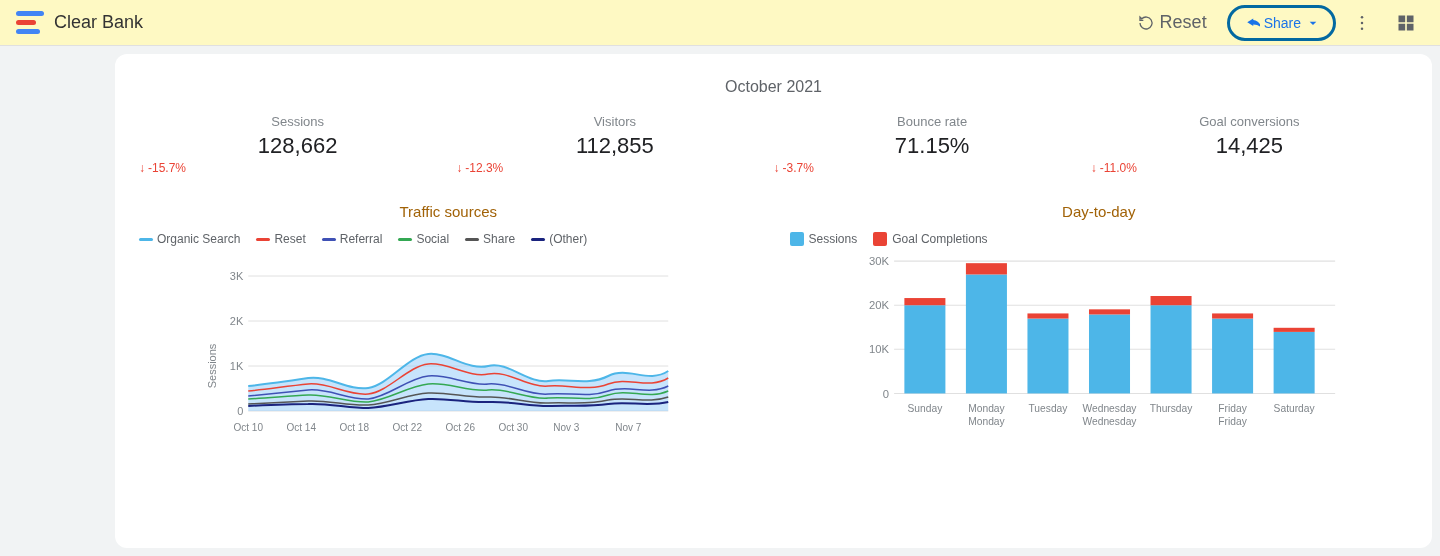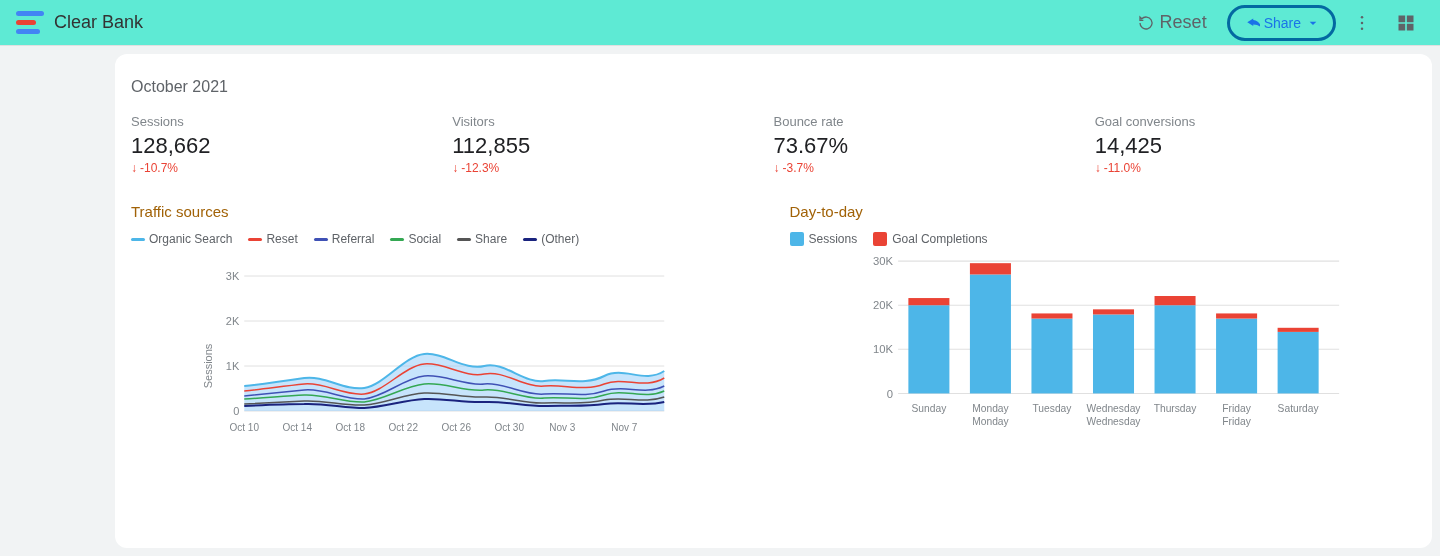--- a/index.html
+++ b/index.html
@@ -3,21 +3,21 @@
   <meta charset="utf-8">
   <style>
     * { box-sizing: border-box; margin: 0; padding: 0; }
     body { font-family: 'Google Sans', Arial, sans-serif; background: #f1f3f4; color: #333; }
 
     
     .header {
       display: flex;
       align-items: center;
       justify-content: space-between;
-      background: #5eead4;
+      background: #fef9c3;
       height: 46px;
       padding: 12px 16px;
       border-bottom: 1px solid #e0e0e0;
       position: relative;
       z-index: 10;
     }
     .header-left {
       display: flex;
       align-items: center;
       gap: 10px;
@@ -93,23 +93,24 @@
     }
     .sidebar {
       width: 115px;
       background: #f1f3f4;
       flex-shrink: 0;
     }
     .main-content {
       flex: 1;
       background: #fff;
       overflow: auto;
-      padding: 24px 16px;
+      padding: 24px 24px;
       margin: 8px 8px 8px 0;
       border-radius: 12px;
+      text-align: center;
     }
 
     
     .period-label {
       font-size: 16px;
       color: #5f6368;
       margin-bottom: 18px;
     }
 
     
@@ -251,34 +252,34 @@
   <div class="main-content">
 
     <div class="period-label">October 2021</div>
 
     <div class="metrics-row">
       <div class="metric-item">
         <div class="metric-label">Sessions</div>
         <div class="metric-value">128,662</div>
         <div class="metric-change">
           <span>↓</span>
-          <span>-10.7%</span>
+          <span>-15.7%</span>
         </div>
       </div>
       <div class="metric-item">
         <div class="metric-label">Visitors</div>
         <div class="metric-value">112,855</div>
         <div class="metric-change">
           <span>↓</span>
           <span>-12.3%</span>
         </div>
       </div>
       <div class="metric-item">
         <div class="metric-label">Bounce rate</div>
-        <div class="metric-value">73.67%</div>
+        <div class="metric-value">71.15%</div>
         <div class="metric-change">
           <span>↓</span>
           <span>-3.7%</span>
         </div>
       </div>
       <div class="metric-item">
         <div class="metric-label">Goal conversions</div>
         <div class="metric-value">14,425</div>
         <div class="metric-change">
           <span>↓</span>

